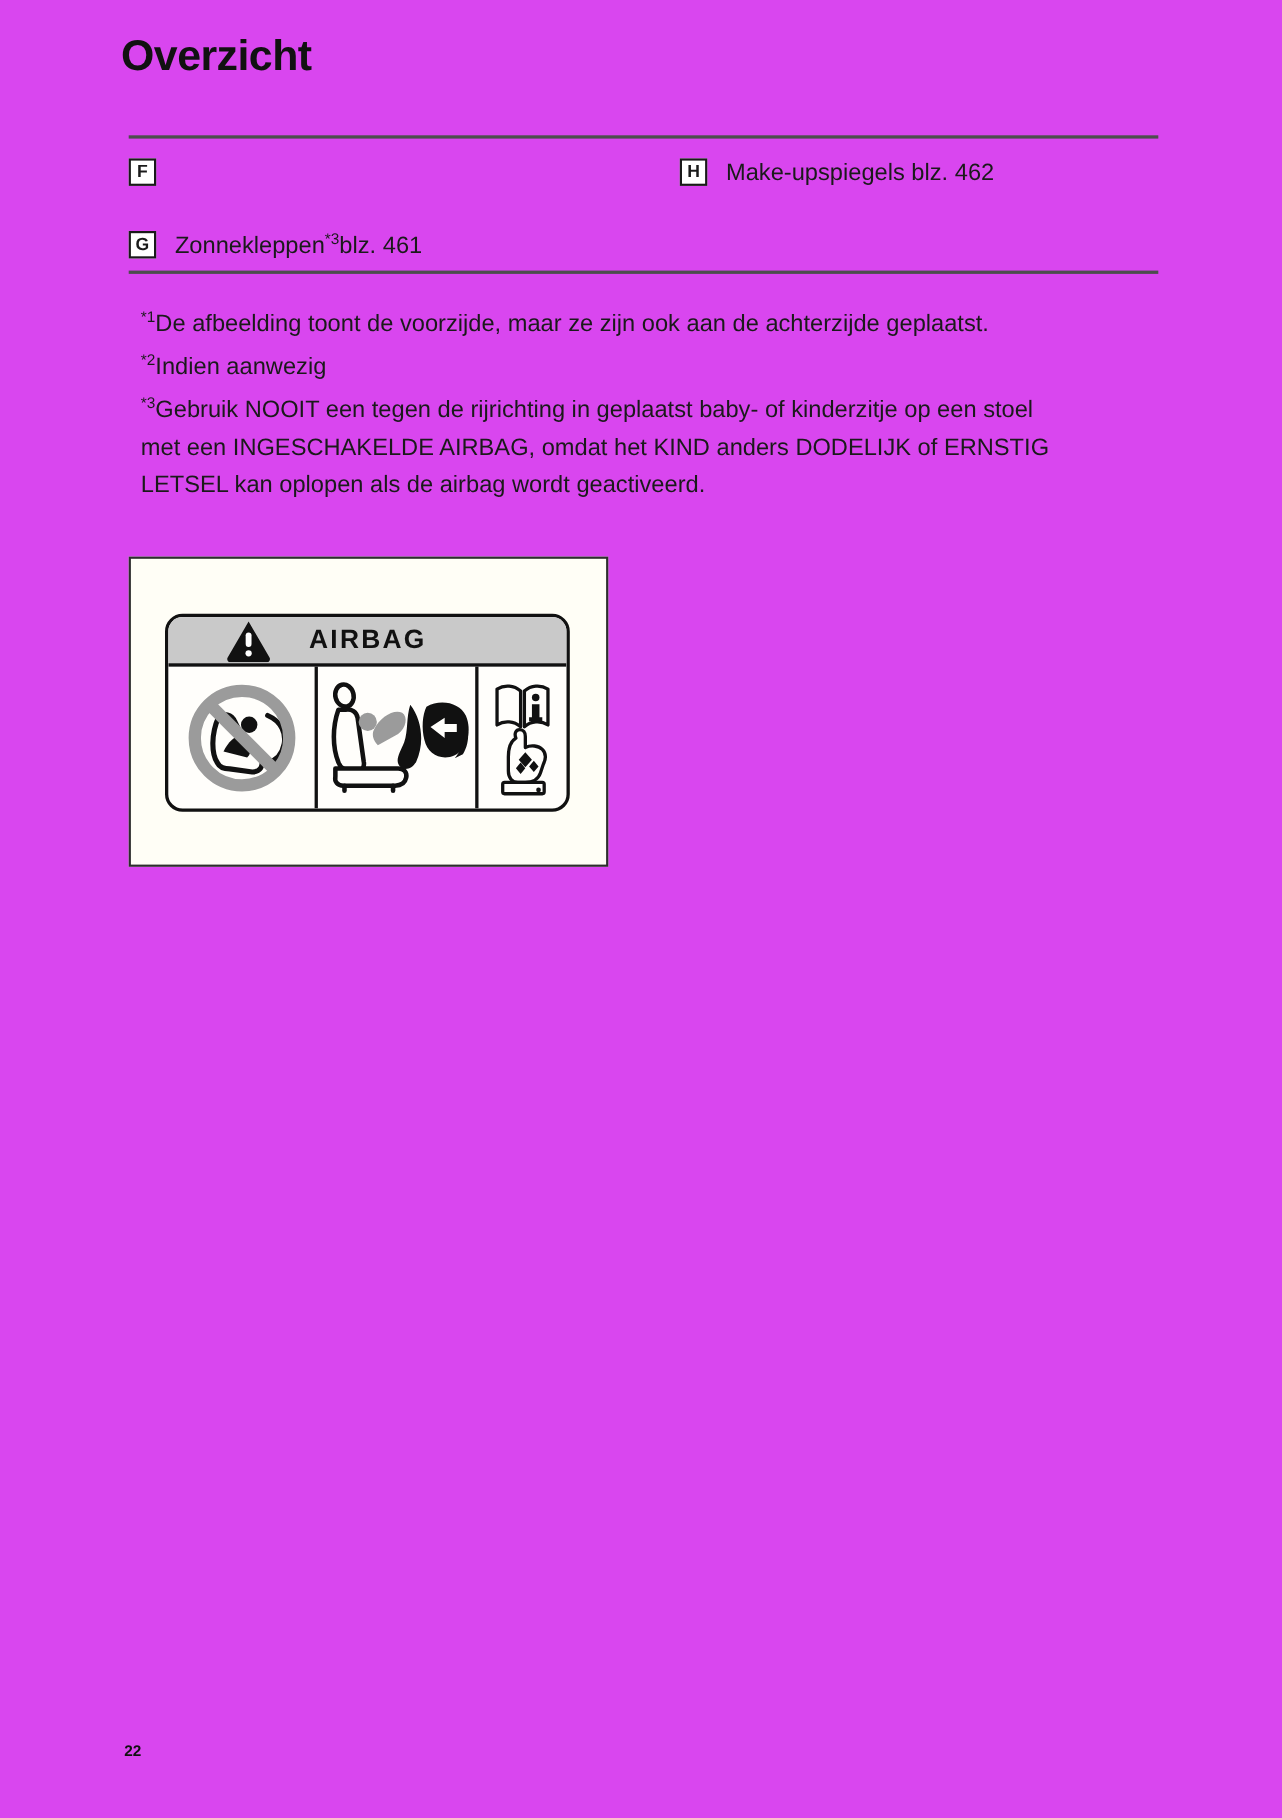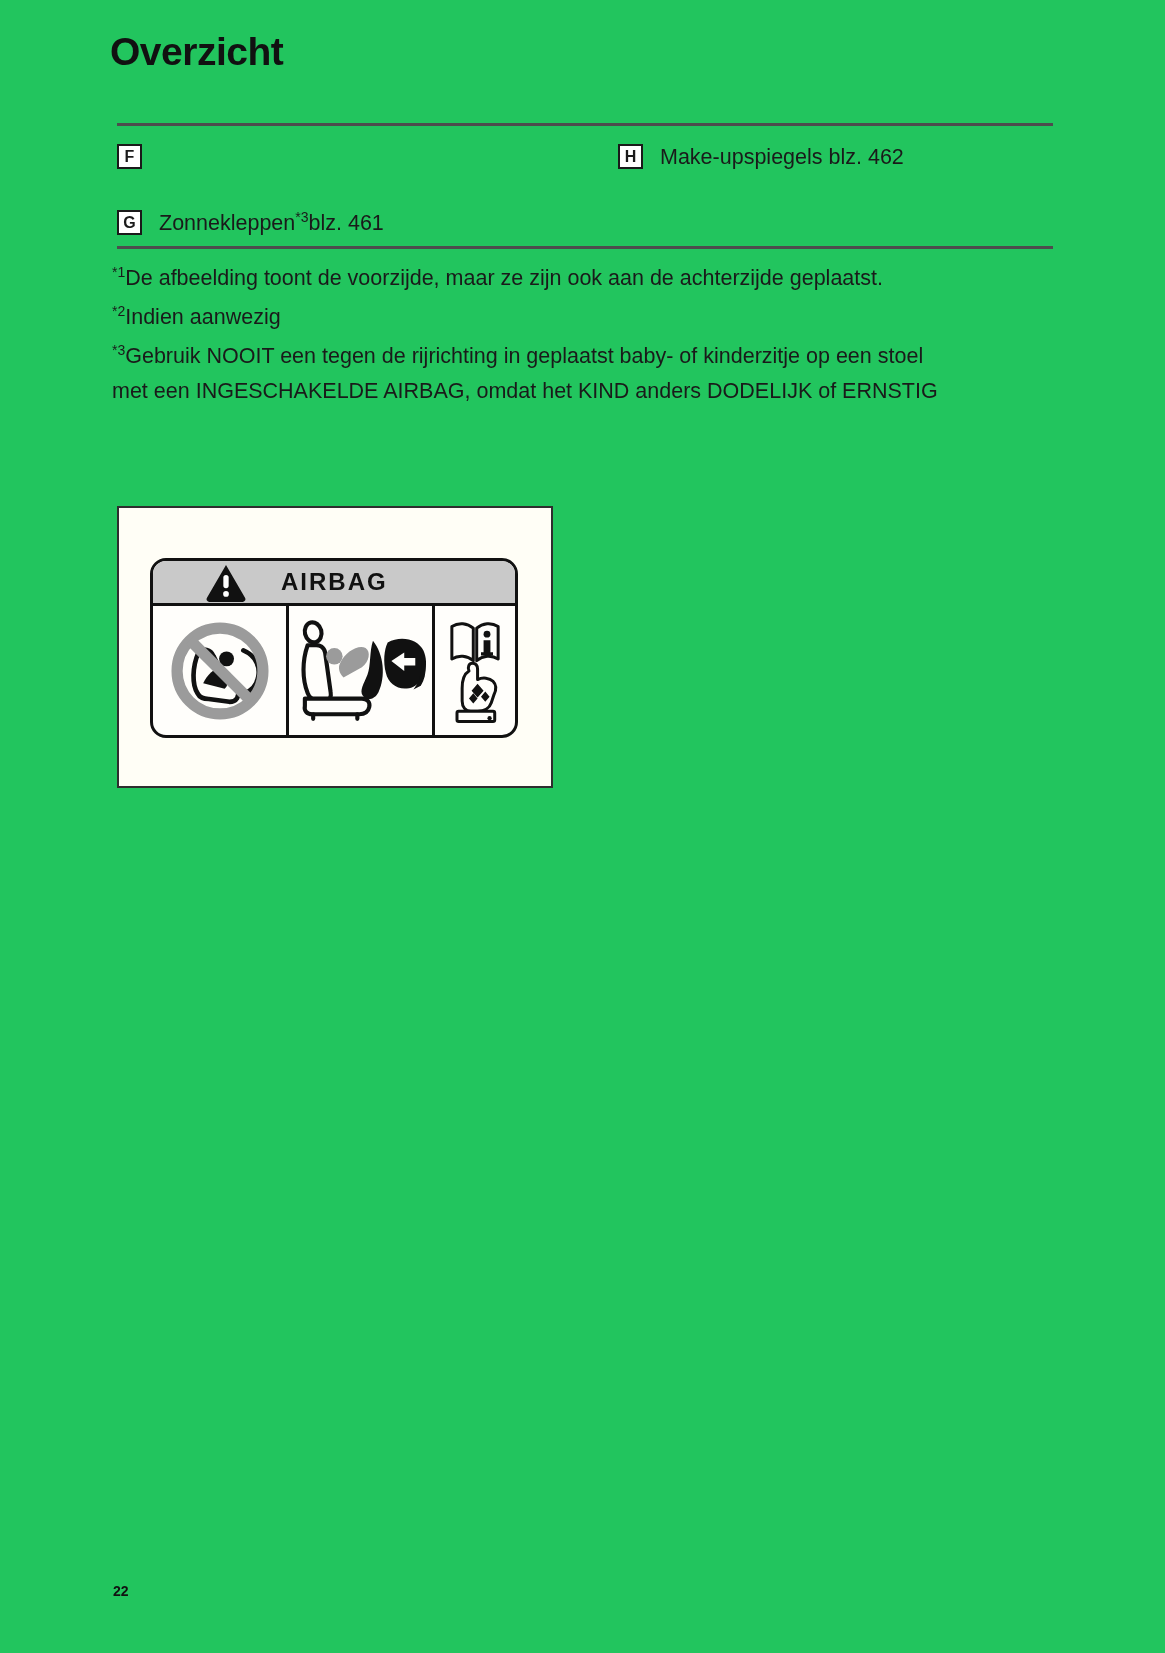--- a/index.html
+++ b/index.html
@@ -1,17 +1,17 @@
 <!DOCTYPE html>
 <html><head>
 <meta charset="utf-8">
 <style>
   html,body{margin:0;padding:0;background:#ffffff;}
   .page{
-    position:relative; width:1165px; height:1653px; background:#22c55e;
+    position:relative; width:1165px; height:1653px; background:#d946ef;
     font-family:"Liberation Sans", sans-serif; color:#1a1a1a; overflow:hidden;
   }
   .title{
     position:absolute; left:110px; top:30px;
     font-size:39px; font-weight:700; letter-spacing:-0.5px; color:#111;
   }
   .rule{ position:absolute; left:117px; width:936px; height:3px; background:#4d4d4d; }
   #rule-top{ top:123px; }
   #rule-bottom{ top:246px; }
 
@@ -19,21 +19,21 @@
   .letter-box{
     width:25px; height:25px; border:2px solid #1a1a1a; box-sizing:border-box;
     display:flex; align-items:center; justify-content:center;
     font-weight:700; font-size:16px; margin-right:17px; flex:none; margin-top:3px;
     background:#fff;
   }
   .legend-text{ font-size:21.5px; line-height:32px; }
   .legend-line{ white-space:nowrap; }
   .sup{ font-size:14px; position:relative; top:-8px; letter-spacing:0; }
 
-  .fn{ position:absolute; left:112px; width:980px; font-size:21.5px; line-height:33px; margin:0; }
+  .fn{ position:absolute; left:112px; width:980px; font-size:21.5px; line-height:33px; margin:16px; }
   .fn-line{ display:block; white-space:nowrap; }
   .fn-first{ display:inline; white-space:nowrap; }
 
   .figure-box{
     position:absolute; left:117px; top:506px; width:436px; height:282px;
     border:2px solid #2e2e2e; box-sizing:border-box; background:#fffef6;
   }
   .airbag-label{
     position:absolute; left:31px; top:50px; width:368px; height:180px;
     box-sizing:border-box; border:3px solid #111; border-radius:16px;
@@ -86,21 +86,21 @@
       <div class="legend-line"><span>Make-upspiegels</span><span class="sup"></span><span> blz. 462</span></div>
     </div>
   </div>
 
   <div class="rule" id="rule-bottom"></div>
 
   <p class="fn" style="top:262px;"><span class="sup">*1</span><span class="fn-first">De afbeelding toont de voorzijde, maar ze zijn ook aan de achterzijde geplaatst.</span></p>
 
   <p class="fn" style="top:301px;"><span class="sup">*2</span><span class="fn-first">Indien aanwezig</span></p>
 
-  <p class="fn" style="top:340px;"><span class="sup">*3</span><span class="fn-first">Gebruik NOOIT een tegen de rijrichting in geplaatst baby- of kinderzitje op een stoel</span><span class="fn-line">met een INGESCHAKELDE AIRBAG, omdat het KIND anders DODELIJK of ERNSTIG</span></p>
+  <p class="fn" style="top:340px;"><span class="sup">*3</span><span class="fn-first">Gebruik NOOIT een tegen de rijrichting in geplaatst baby- of kinderzitje op een stoel</span><span class="fn-line">met een INGESCHAKELDE AIRBAG, omdat het KIND anders DODELIJK of ERNSTIG</span><span class="fn-line">LETSEL kan oplopen als de airbag wordt geactiveerd.</span></p>
 
   <div class="figure-box">
     <div class="airbag-label">
 
       <div class="label-header">
         <svg class="warn-tri" viewBox="0 0 44 41" width="42" height="39">
           <path d="M22,2 L42,36.5 a3,3 0 0 1 -2.6,4.5 H4.6 A3,3 0 0 1 2,36.5 Z" fill="#111"></path>
           <rect x="19.2" y="12.5" width="5.6" height="14" rx="2.8" fill="#fff"></rect>
           <circle cx="22" cy="32.5" r="3" fill="#fff"></circle>
         </svg>

